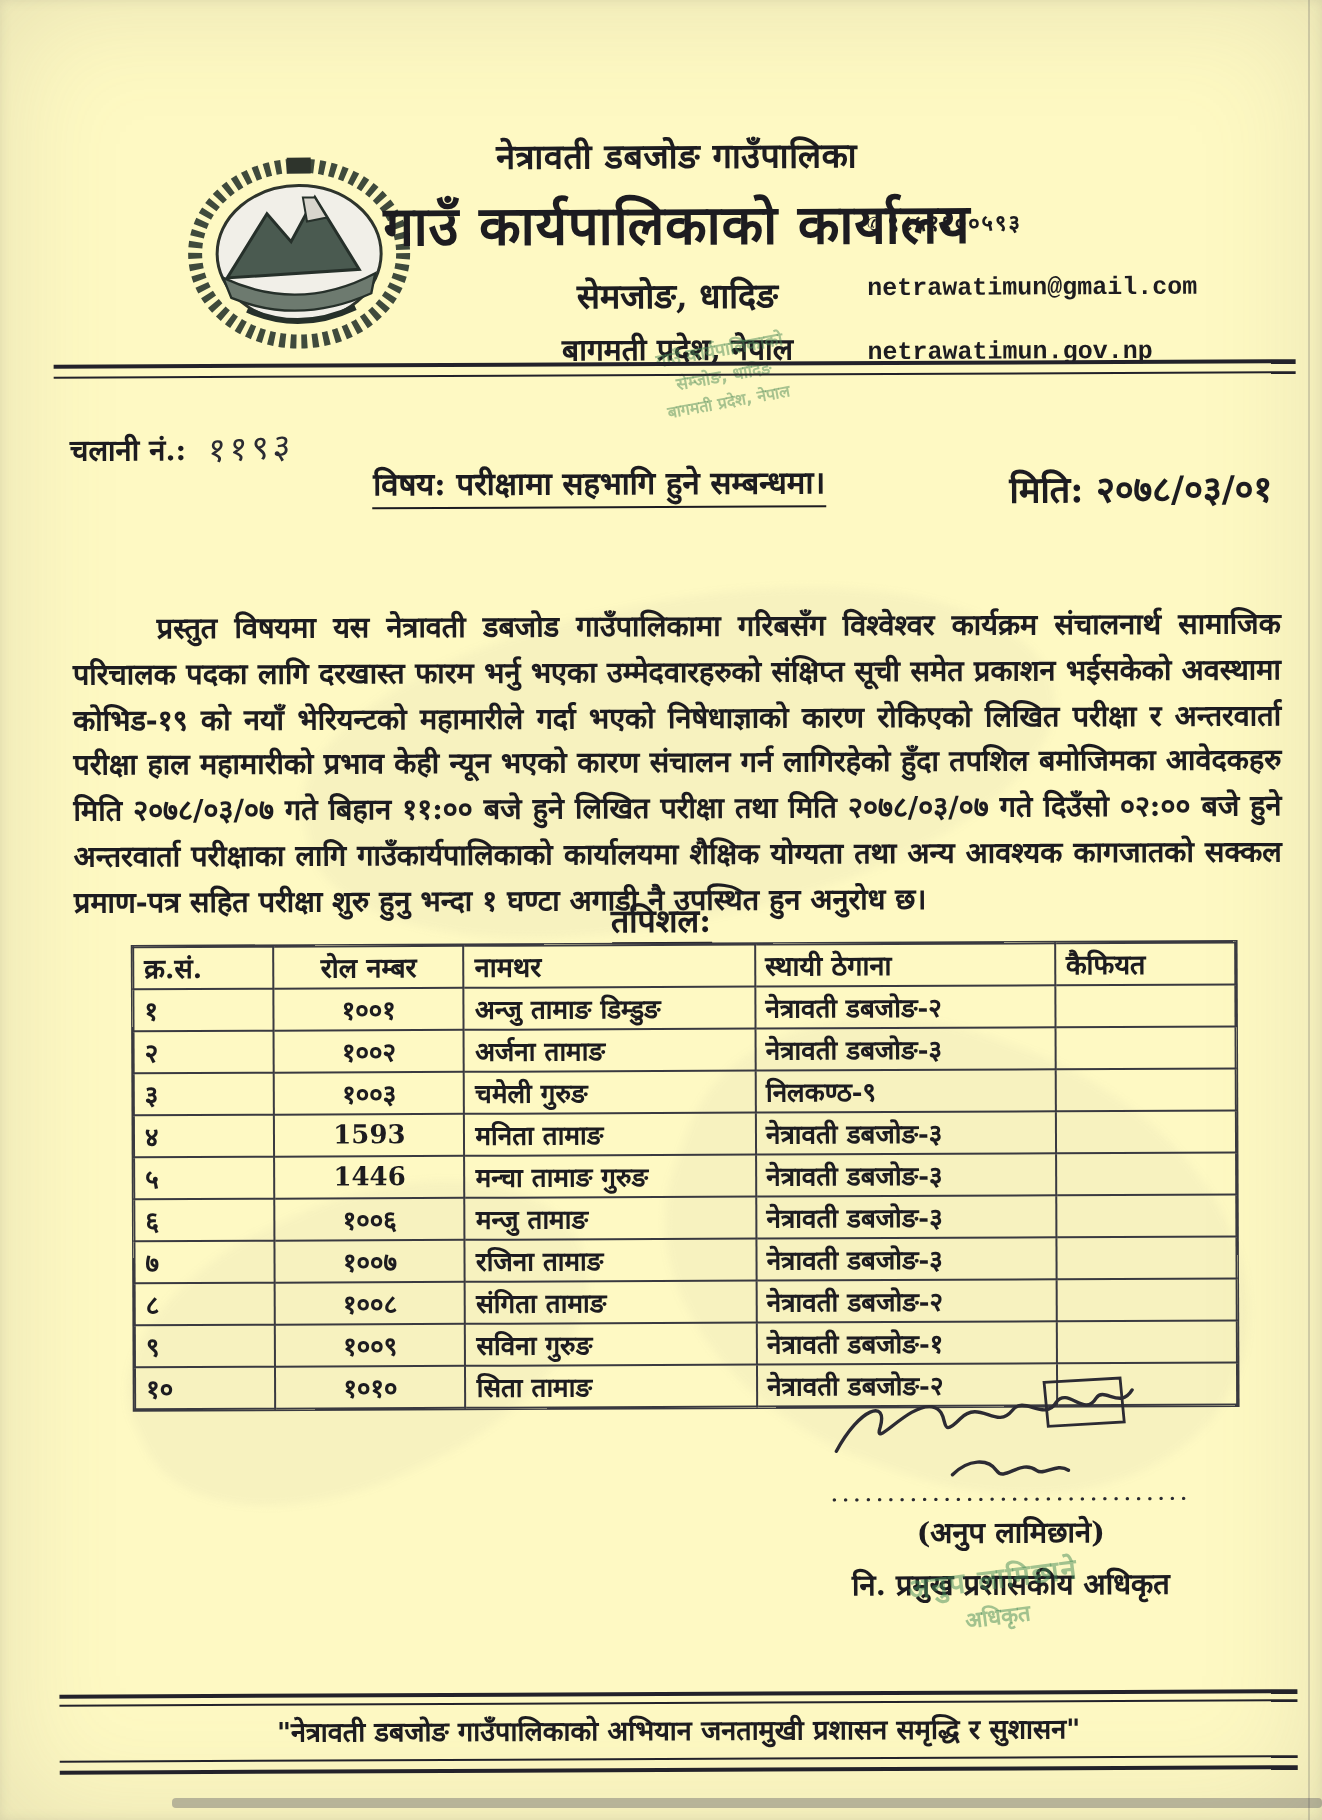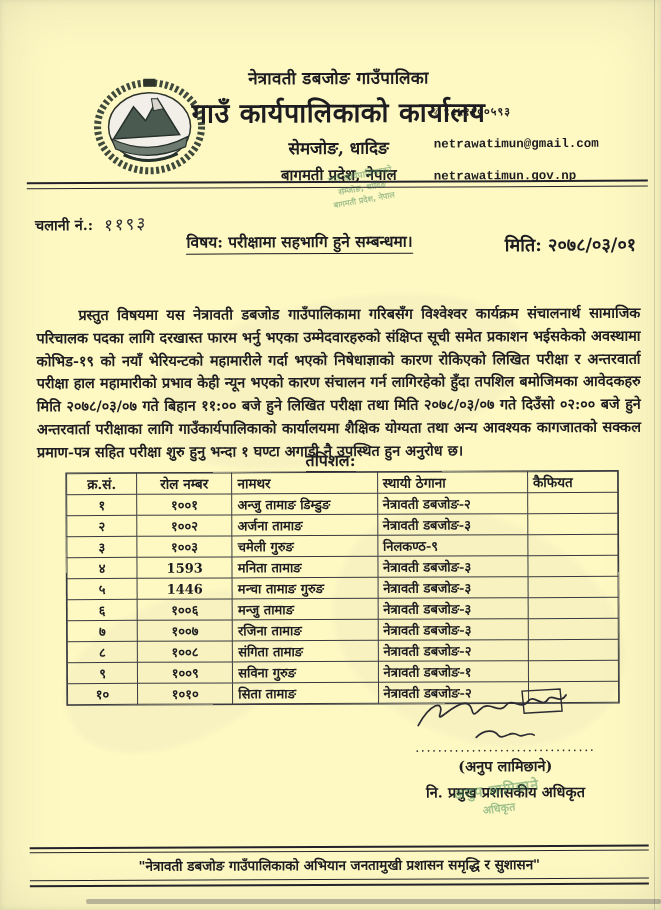--- a/index.html
+++ b/index.html
@@ -34,21 +34,21 @@
   
   .salutation{position:absolute;left:38px;top:263px;font-size:15px;font-weight:700;}
   .body-par{position:absolute;left:37px;top:303px;width:604px;font-size:14.4px;line-height:1.585;text-align:justify;text-indent:42px;font-weight:600;}
   .tbl-title{position:absolute;left:0;right:0;top:449px;text-align:center;font-size:16px;font-weight:700;}
   .tbl-title span{border-bottom:1.6px solid #1d1c20;padding-bottom:1px;}
   
   table.roster{position:absolute;left:66px;top:472px;width:552px;border-collapse:collapse;table-layout:fixed;font-size:13px;}
   .roster th,.roster td{border:1px solid #3a3a40;padding:1px 5px;height:17px;overflow:hidden;white-space:nowrap;}
   .roster th{font-weight:700;text-align:left;font-size:13.5px;}
   .roster td{font-weight:600;}
-  .roster .c-sn{width:12%;text-align:center;}
+  .roster .c-sn{width:12%;text-align:left;}
   .roster .c-roll{width:17%;text-align:center;}
   .roster .c-name{width:27%;text-align:left;}
   .roster .c-addr{width:28%;text-align:left;}
   .roster .c-rem{width:16%;}
   table.roster{box-shadow:0 0 0 0.7px #3a3a40;}
   
   .sig-block{position:absolute;right:42px;top:686px;width:230px;text-align:center;}
   .sig-svg{display:block;margin:0 auto -6px auto;}
   .sig-dots{font-size:13px;letter-spacing:1.5px;color:#2a2a30;line-height:8px;}
   .sig-name{font-size:14.5px;font-weight:700;margin-top:4px;}

